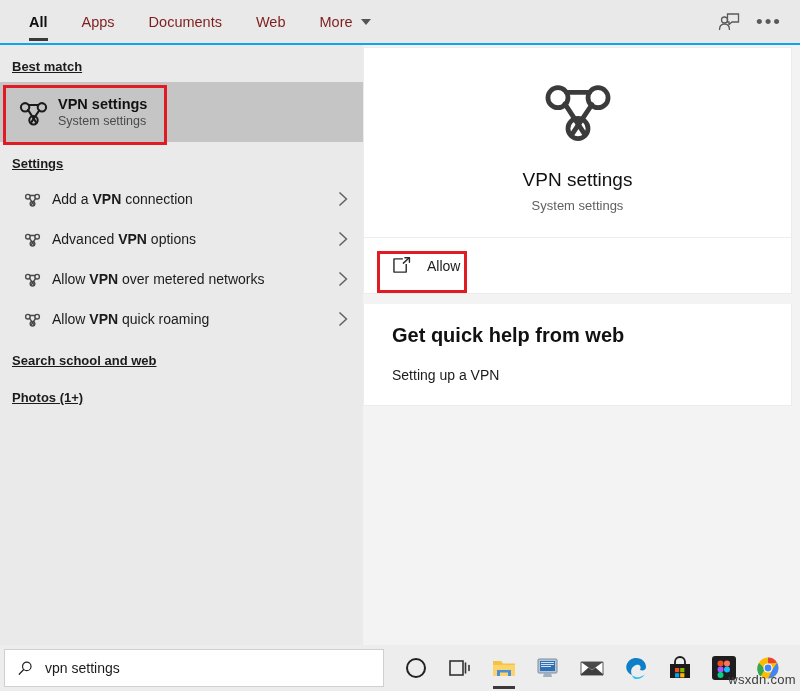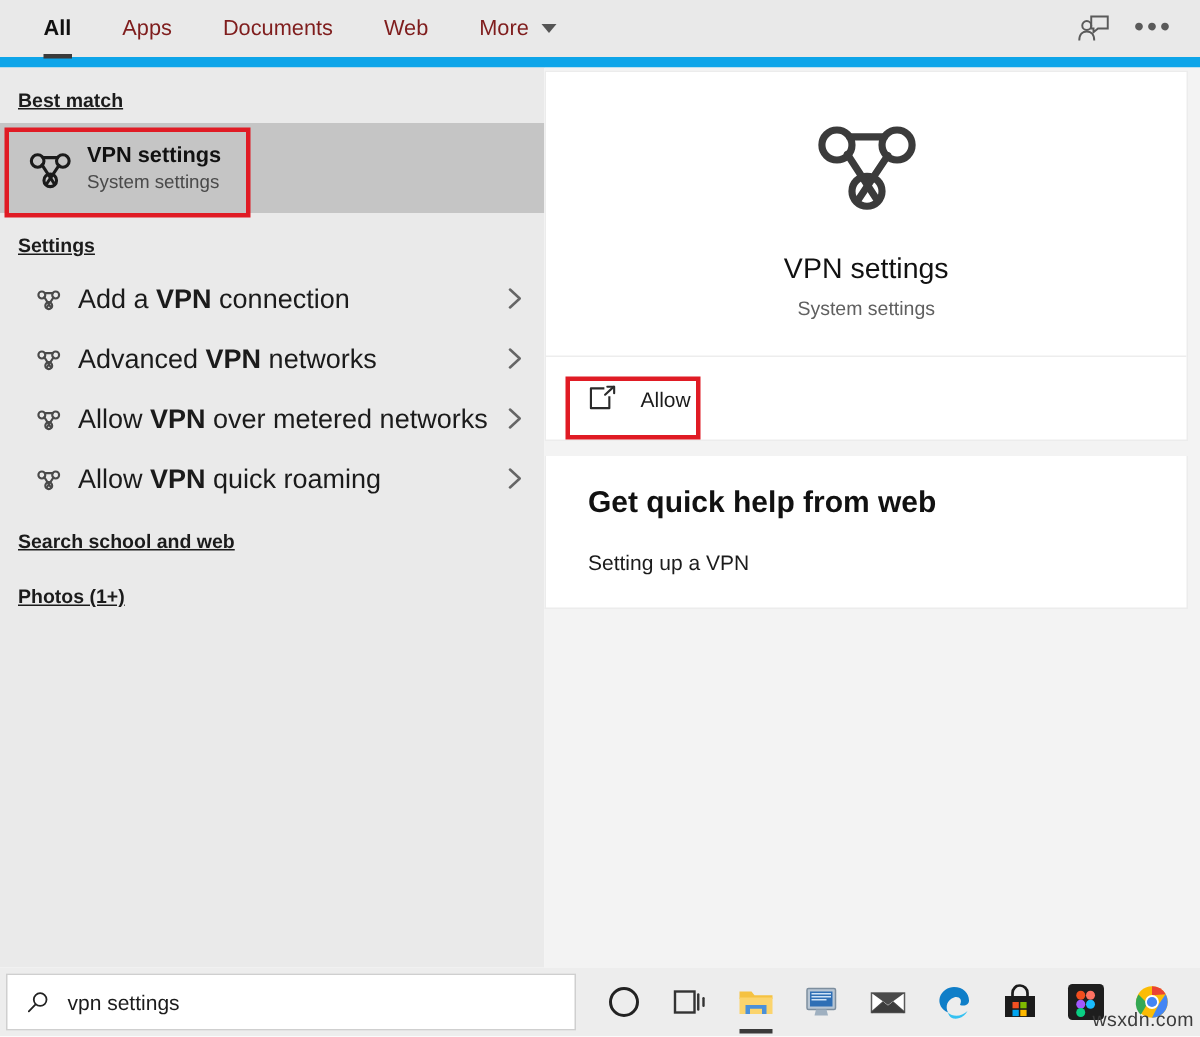--- a/index.html
+++ b/index.html
@@ -13,21 +13,21 @@
     position: relative;
     width: 800px; height: 691px;
     background: #ffffff;
   }
 
   
   .tabbar {
     position: absolute; left: 0; top: 0;
     width: 800px; height: 45px;
     background: #e9e9e9;
-    border-bottom: 7px solid #0ea5e9;
+    border-bottom: 2px solid #0ea5e9;
     display: flex; align-items: center;
   }
   .tabs { display: flex; align-items: stretch; height: 45px; margin-left: 12px; }
   .tab {
     position: relative;
     display: flex; align-items: center;
     padding: 0 17px;
     font-size: 14.5px;
     color: #7f1d1d;
     cursor: default;
@@ -85,21 +85,21 @@
   .best-sub { font-size: 12.5px; color: #4a4a4a; line-height: 17px; }
 
   .list-row {
     display: flex; align-items: center;
     height: 40px;
     padding-left: 12px; padding-right: 14px;
   }
   .list-icon { width: 40px; display: flex; align-items: center; justify-content: center; }
   .list-label {
     flex: 1;
-    font-size: 18px; color: #1b1b1b;
+    font-size: 14px; color: #1b1b1b;
     white-space: nowrap;
   }
   .list-label b { font-weight: bold; }
   .chev { color: #666; display: flex; align-items: center; }
 
   .web-row {
     display: flex; align-items: flex-start;
     padding: 8px 14px 8px 12px;
     min-height: 50px;
   }
@@ -282,21 +282,21 @@
           <g fill="none" stroke="#4a4a4a" stroke-width="4" stroke-linecap="round">
             <circle cx="11" cy="16" r="6.5"></circle>
               <circle cx="37" cy="16" r="6.5"></circle>
               <circle cx="24" cy="36" r="6.5"></circle>
             <path d="M16.5 12.5 L31.5 12.5"></path>
               <path d="M15.5 20 L28.5 40"></path>
               <path d="M33 20.5 L20 40"></path>
           </g>
         </svg>
       </div>
-      <div class="list-label"><span>Advanced </span><b>VPN</b><span> networks</span></div>
+      <div class="list-label"><span>Advanced </span><b>VPN</b><span> options</span></div>
       <div class="chev">
         <svg width="11" height="16" viewBox="0 0 11 16">
             <path d="M2 2 L8.5 8 L2 14" fill="none" stroke="#666" stroke-width="1.7" stroke-linecap="round" stroke-linejoin="round"></path>
           </svg>
       </div>
     </div>
 
     <div class="list-row">
       <div class="list-icon">
         <svg width="17" height="17" viewBox="0 0 48 48">

